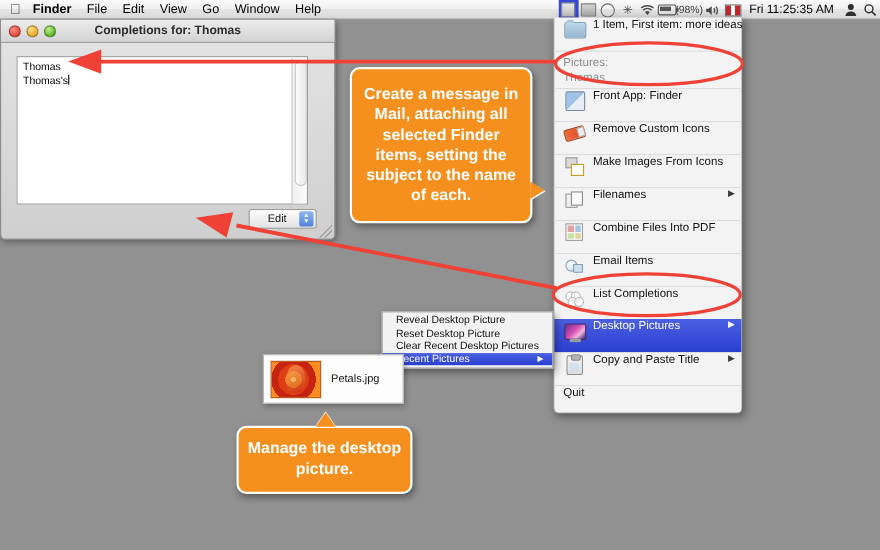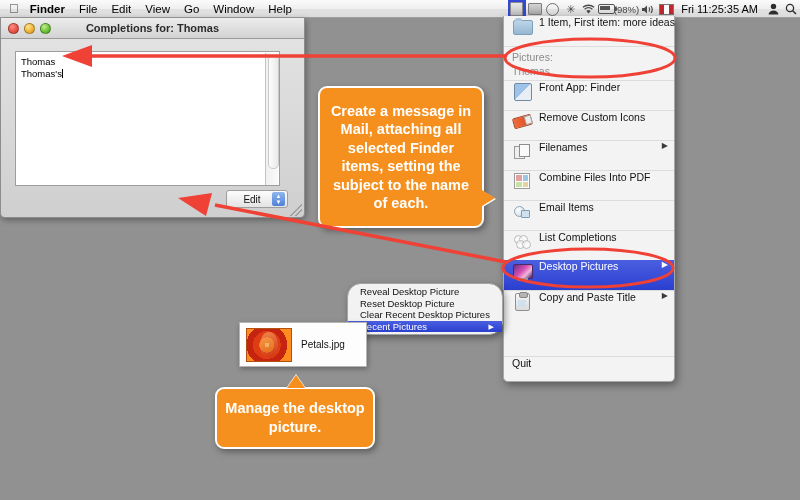--- a/index.html
+++ b/index.html
@@ -204,21 +204,21 @@
   }
   .mi .txt { flex: 1; white-space: nowrap; }
   .mi .arrow {
     font-size: 8px; color: #3a3a3a; margin-left: 4px;
   }
   .mi.selected .arrow { color: #fff; }
   .mi.clipboard {
     height: 34px; color: #8b8b8b; display: block;
     padding-top: 3px; line-height: 14px;
   }
-  .mi.quit { height: 22px; padding-left: 8px; margin-top: 36px; }
+  .mi.quit { height: 22px; padding-left: 8px; }
 
   
   .ic-folder {
     position:absolute; left:1px; top:4px; width:18px; height:13px; border-radius:2px;
     background: linear-gradient(to bottom, #bdd6e8, #94b7d2);
     border: 1px solid #7d9fb8;
   }
   .ic-folder:before{
     content:""; position:absolute; left:1px; top:-3px; width:7px; height:3px;
     background:#a9c6dc; border-radius:2px 2px 0 0;
@@ -315,21 +315,21 @@
     content:""; position:absolute; left:2px; top:6px; width:8px; height:7px;
     background:#cfe0ee;
   }
 
   
   #submenu {
     position: absolute; left: 347px; top: 283px;
     width: 156px;
     background: #f2f2f2;
     border: 1px solid #a4a4a4;
-    border-radius: 14px;
+    border-radius: 0;
     box-shadow: 2px 3px 7px rgba(0,0,0,.4);
     padding: 2px 0;
     box-sizing: border-box;
     font-size: 9.5px;
     color: #111;
   }
   .smi {
     height: 11.5px; line-height: 11.5px;
     padding: 0 8px 0 12px;
     display: flex; align-items: center;
@@ -373,21 +373,21 @@
     border: 2px solid #ffffff;
     border-radius: 9px;
     color: #fff;
     text-align: center;
     font-weight: bold;
     box-shadow: 2px 3px 6px rgba(0,0,0,.35);
     box-sizing: border-box;
     display: flex; align-items: center; justify-content: center;
   }
   #callout-mail {
-    left: 318px; top: 86px; width: 166px; height: 142px;
+    left: 318px; top: 61px; width: 166px; height: 142px;
     font-size: 14.5px; line-height: 18.5px;
     padding: 6px 8px;
   }
   #callout-mail .tail {
     position: absolute; right: -13px; top: 102px;
     width: 0; height: 0;
     border-top: 8px solid transparent;
     border-bottom: 8px solid transparent;
     border-left: 13px solid #f5901e;
     filter: drop-shadow(1px 1px 0 #fff);
@@ -529,20 +529,26 @@
       <span class="txt">Front App: Finder</span>
     </div>
 
     <div class="mi sep">
       <span class="ico">
           <i class="ic-eraser"></i>
         </span>
       <span class="txt">Remove Custom Icons</span>
     </div>
 
+    <div class="mi sep">
+      <span class="ico">
+          <i class="ic-makeimg"></i>
+        </span>
+      <span class="txt">Make Images From Icons</span>
+    </div>
 
     <div class="mi sep">
       <span class="ico">
           <i class="ic-files"></i>
         </span>
       <span class="txt">Filenames</span>
       <span class="arrow">▶</span>
     </div>
 
     <div class="mi sep">

